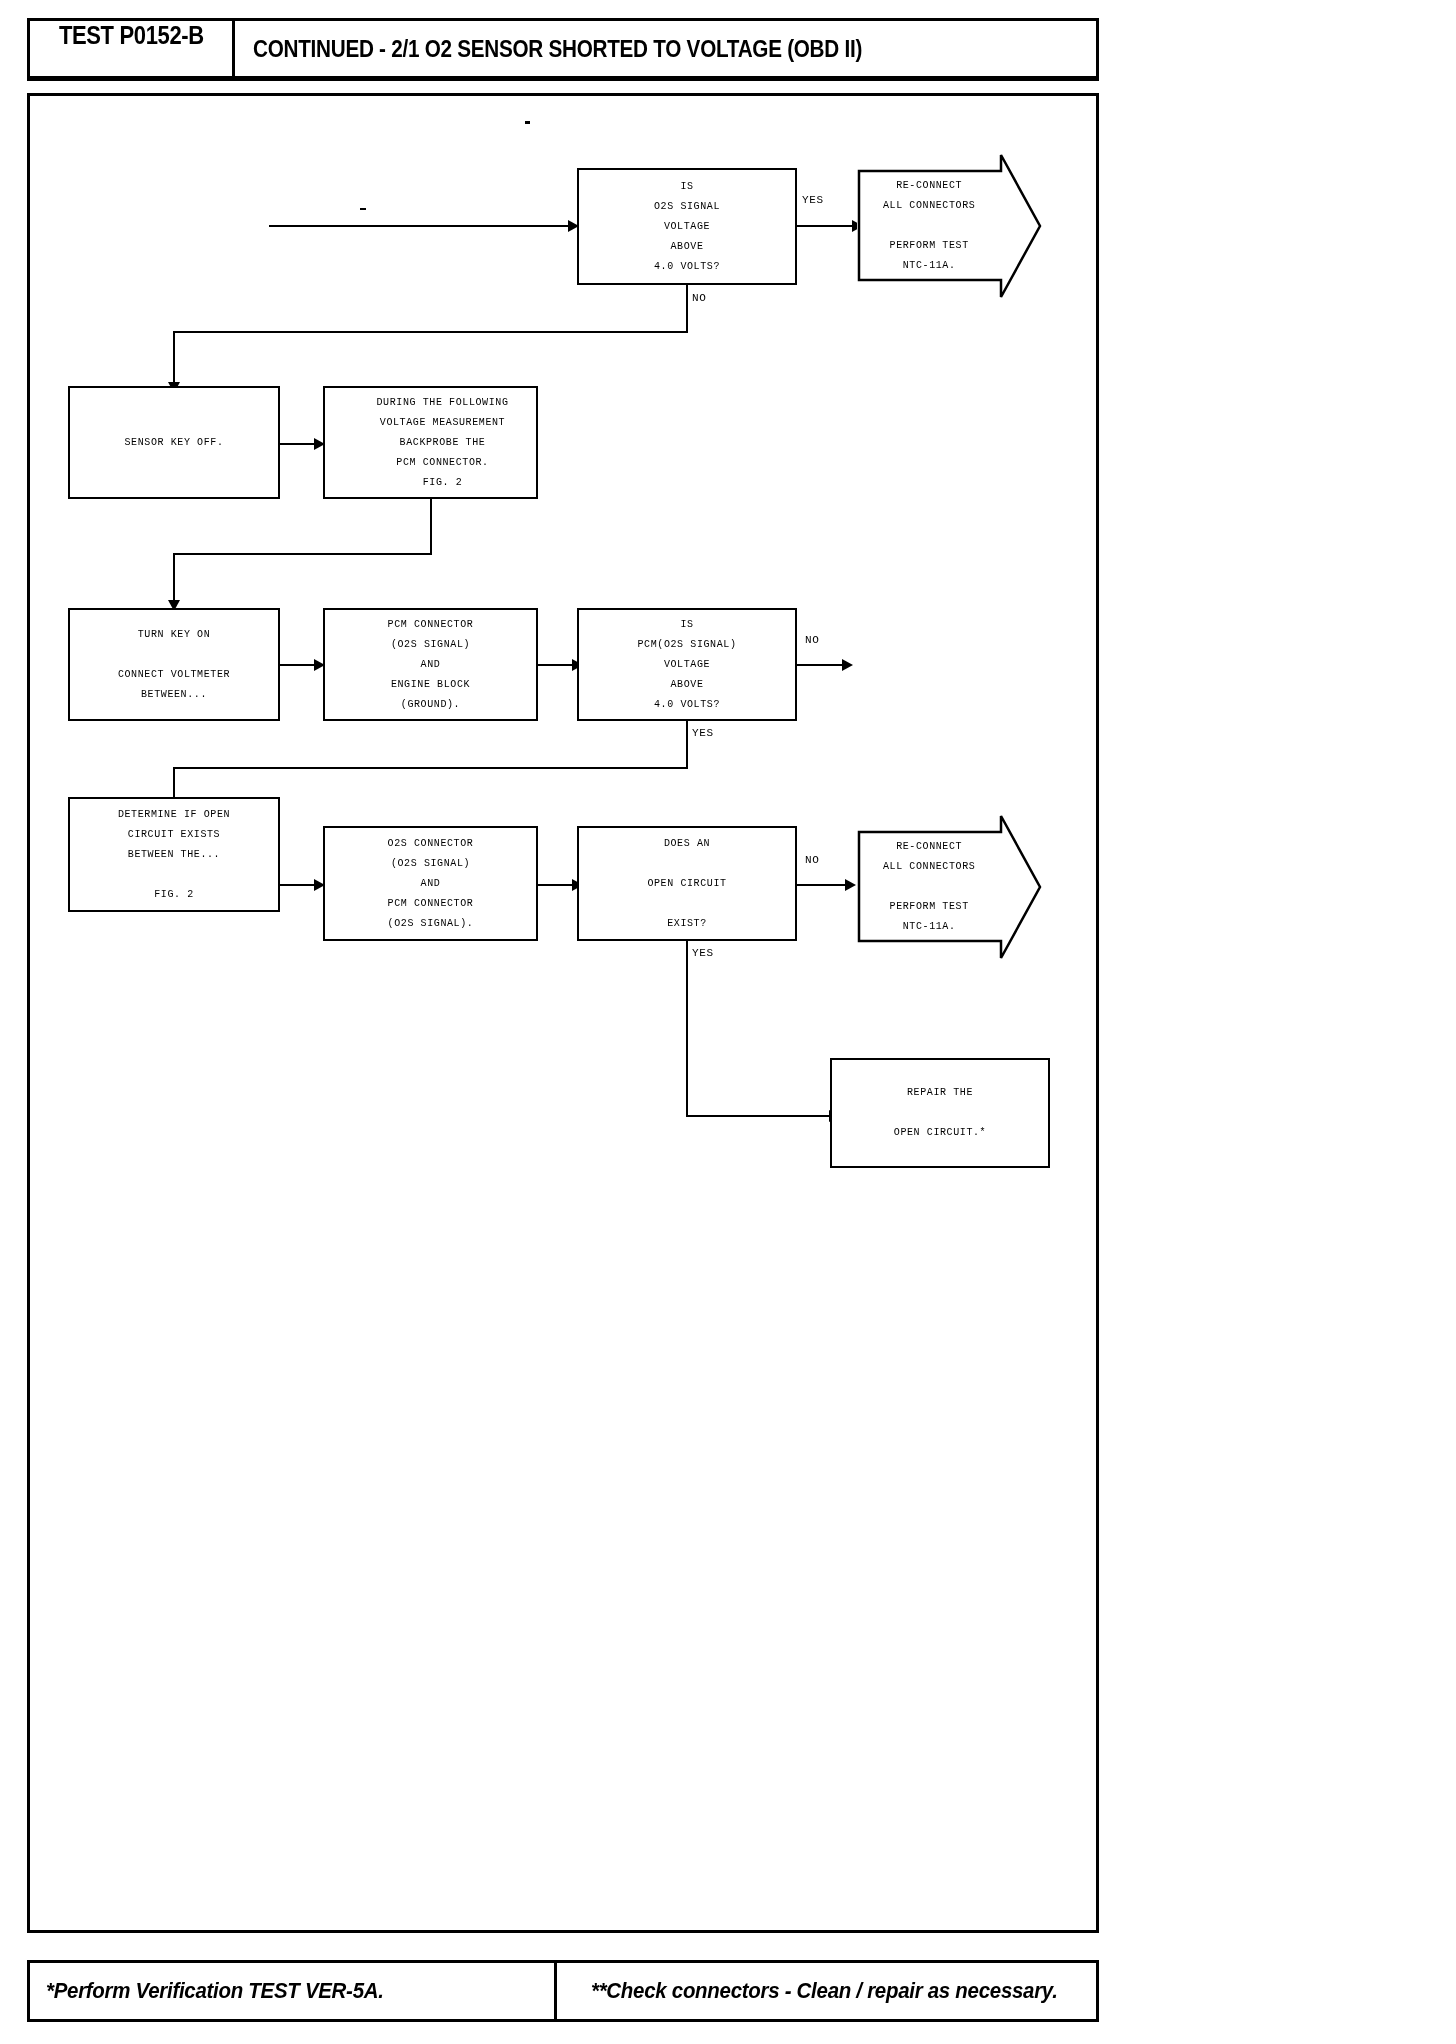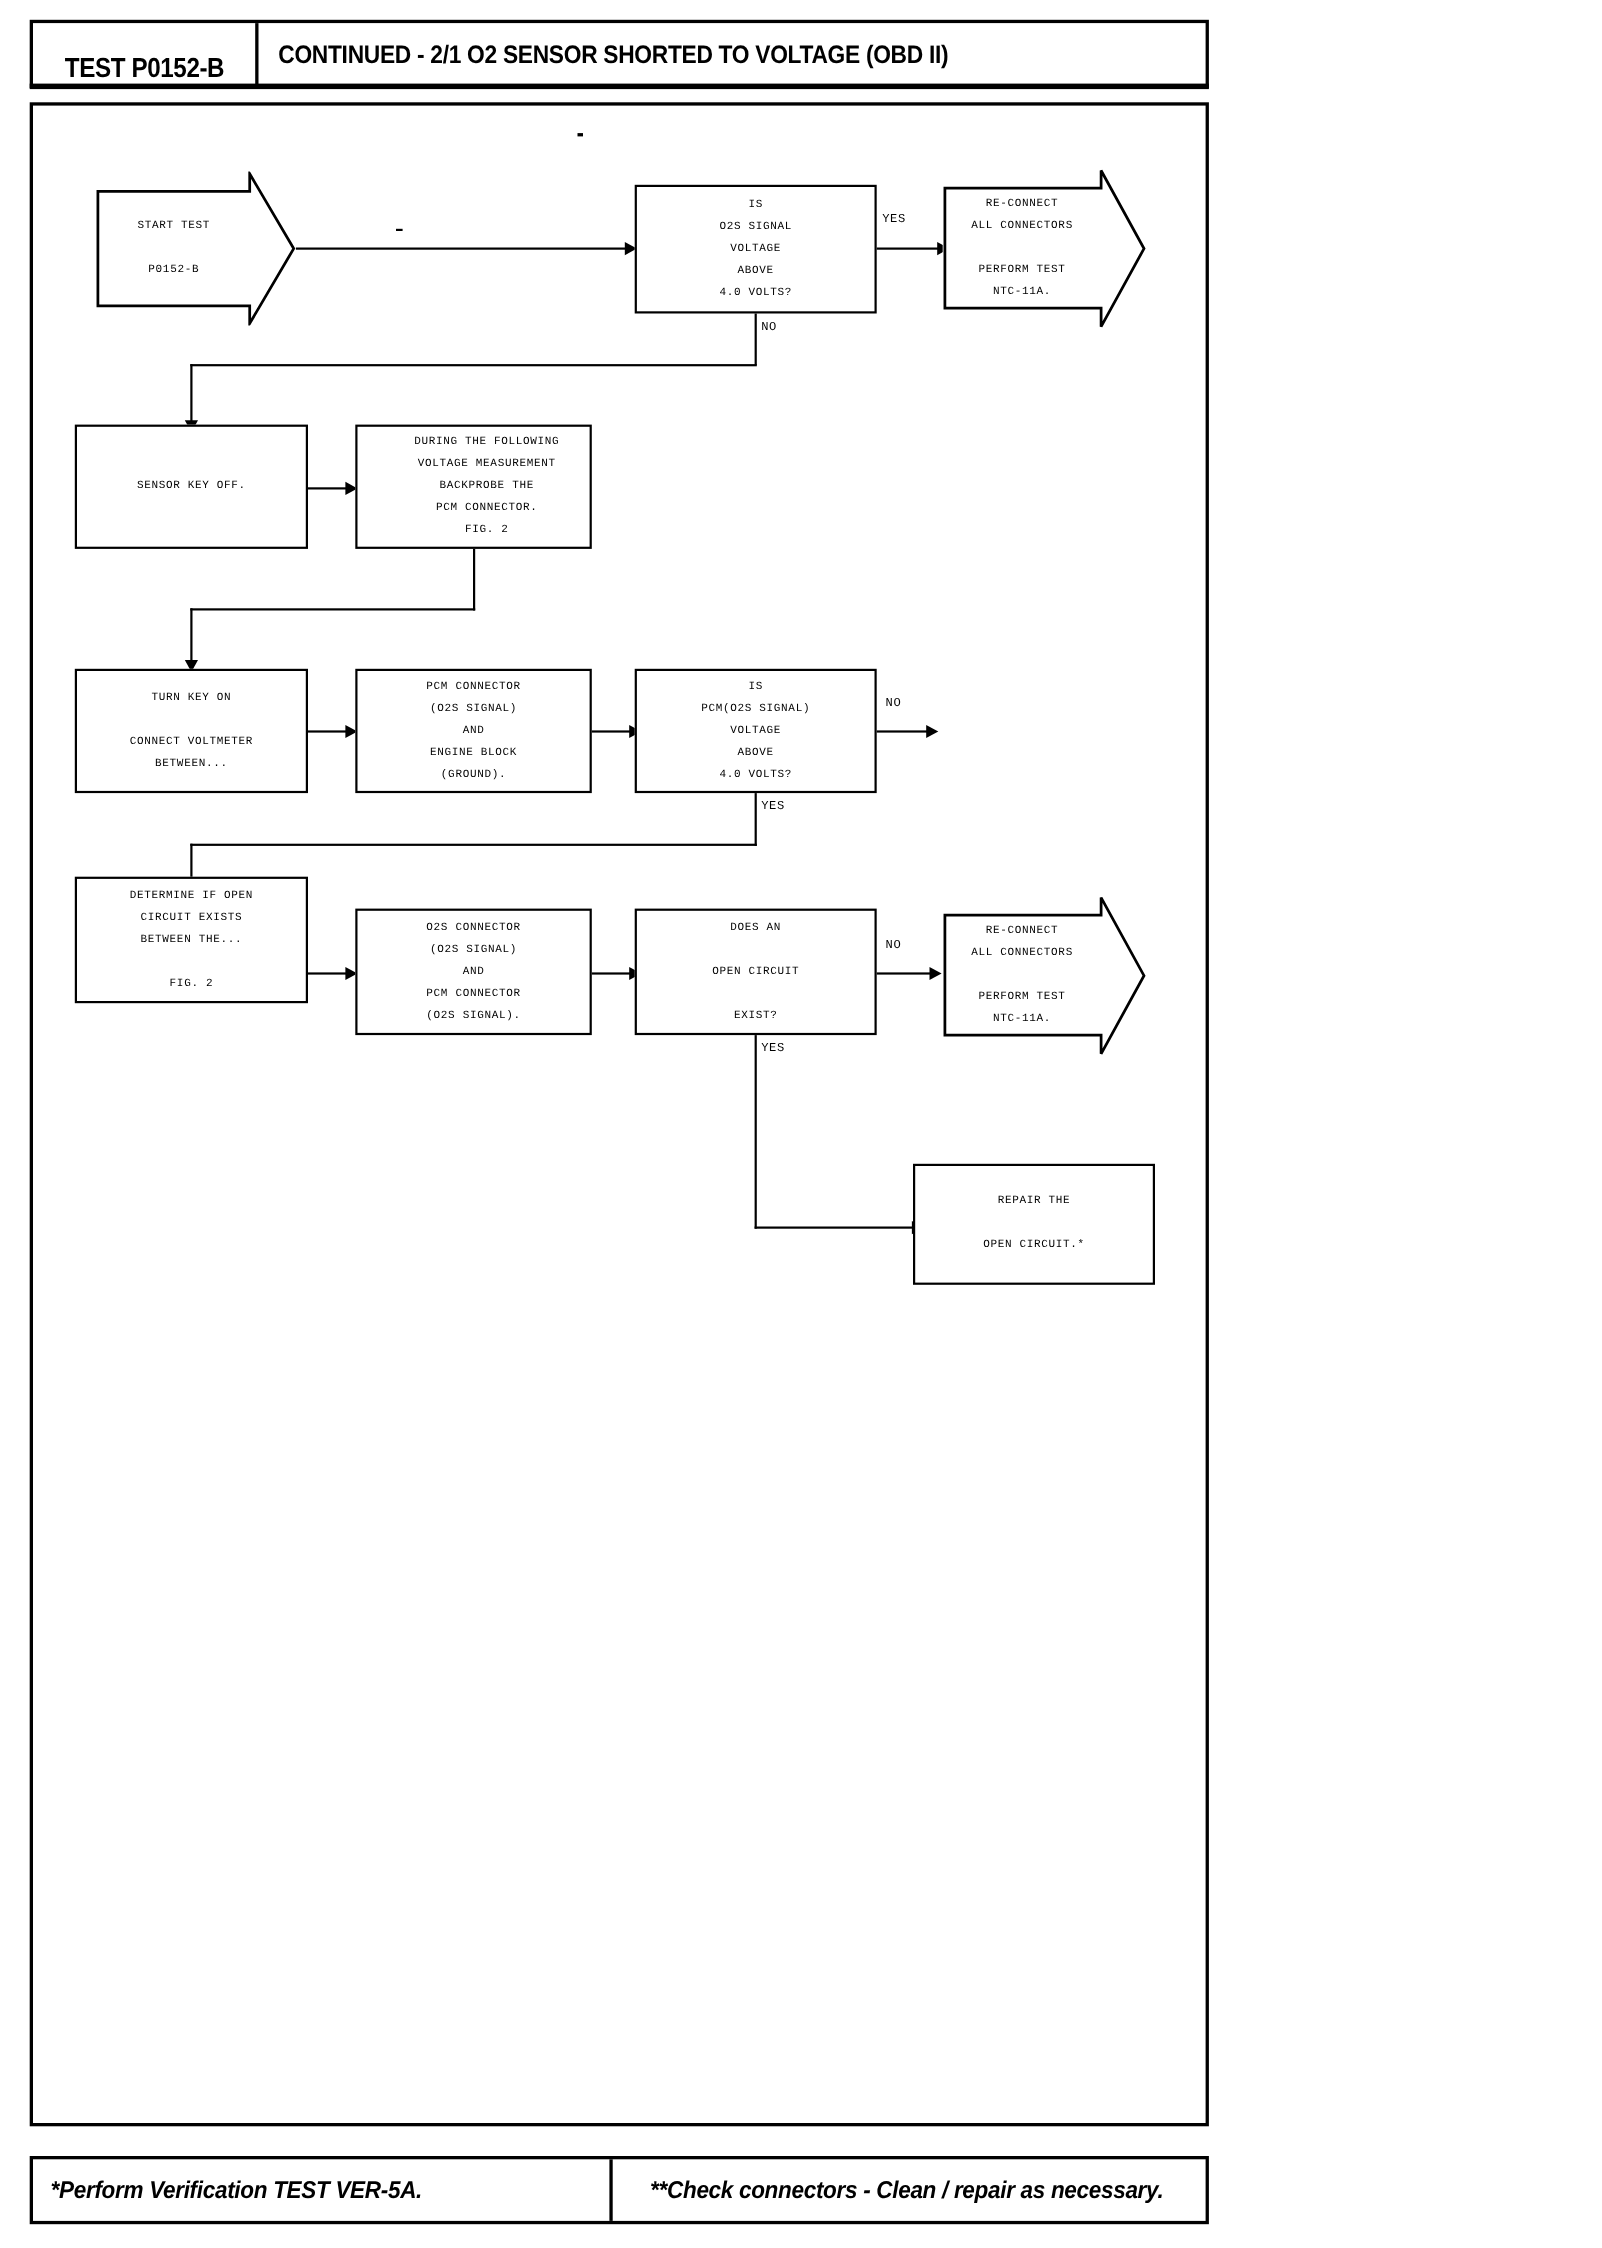--- a/index.html
+++ b/index.html
@@ -2,21 +2,21 @@
 <html><head>
 <meta charset="utf-8">
 <style>
   html,body{margin:0;padding:0;background:#ffffff;}
   body{width:1456px;height:2044px;position:relative;font-family:"Liberation Mono",monospace;color:#000;}
 
   .page{position:absolute;left:0;top:0;width:1456px;height:2044px;}
 
   
   .header-outer{position:absolute;left:27px;top:18px;width:1072px;height:62px;border:3px solid #000;box-sizing:border-box;background:#fff;}
-  .header-code-cell{position:absolute;left:0;top:0;width:205px;height:56px;border-right:3px solid #000;box-sizing:border-box;display:flex;align-items:flex-end;justify-content:center;}
+  .header-code-cell{position:absolute;left:0;top:0;width:205px;height:56px;border-right:3px solid #000;box-sizing:border-box;display:flex;align-items:flex-start;justify-content:center;}
   .header-code{font-family:"Liberation Sans",sans-serif;font-weight:bold;font-size:25px;letter-spacing:-0.4px;transform:scaleX(0.88);}
   .header-title-cell{position:absolute;left:205px;top:0;right:0;height:56px;display:flex;align-items:center;padding-left:18px;box-sizing:border-box;}
   .header-title{font-family:"Liberation Sans",sans-serif;font-weight:bold;font-size:23px;letter-spacing:-0.3px;transform:scaleX(0.9);transform-origin:left center;}
   .header-underbar{position:absolute;left:27px;top:76px;width:1072px;height:5px;background:#000;}
 
   
   .body-frame{position:absolute;left:27px;top:93px;width:1072px;height:1840px;border:3px solid #000;box-sizing:border-box;background:#fff;}
 
   
   .footer-outer{position:absolute;left:27px;top:1960px;width:1072px;height:62px;border:3px solid #000;box-sizing:border-box;background:#fff;display:flex;}
@@ -59,28 +59,20 @@
       <div class="header-title">CONTINUED - 2/1 O2 SENSOR SHORTED TO VOLTAGE (OBD II)</div>
     </div>
   </div>
   <div class="header-underbar"></div>
 
   <div class="body-frame">
 
     <div class="speck" style="left:495px;top:25px;width:5px;height:3px;"></div>
     <div class="speck" style="left:330px;top:112px;width:6px;height:2px;"></div>
 
-    <div class="arrowshape" style="left:57px;top:60px;width:182px;height:140px;">
-      <svg width="182" height="140" viewBox="0 0 182 140">
-        <polygon points="2,18 140,18 140,2 180,70 140,138 140,122 2,122" fill="#ffffff" stroke="#000000" stroke-width="2.5"></polygon>
-      </svg>
-      <div class="node-text">START TEST
-
-P0152-B</div>
-    </div>
 
     <div class="ln hln" style="left:239px;top:129px;width:301px;"></div>
     <div class="ahead ahead-r" style="left:538px;top:124px;"></div>
 
     <div class="node box" style="left:547px;top:72px;width:220px;height:117px;">
       <div class="node-text">IS
 O2S SIGNAL
 VOLTAGE
 ABOVE
 4.0 VOLTS?</div>

